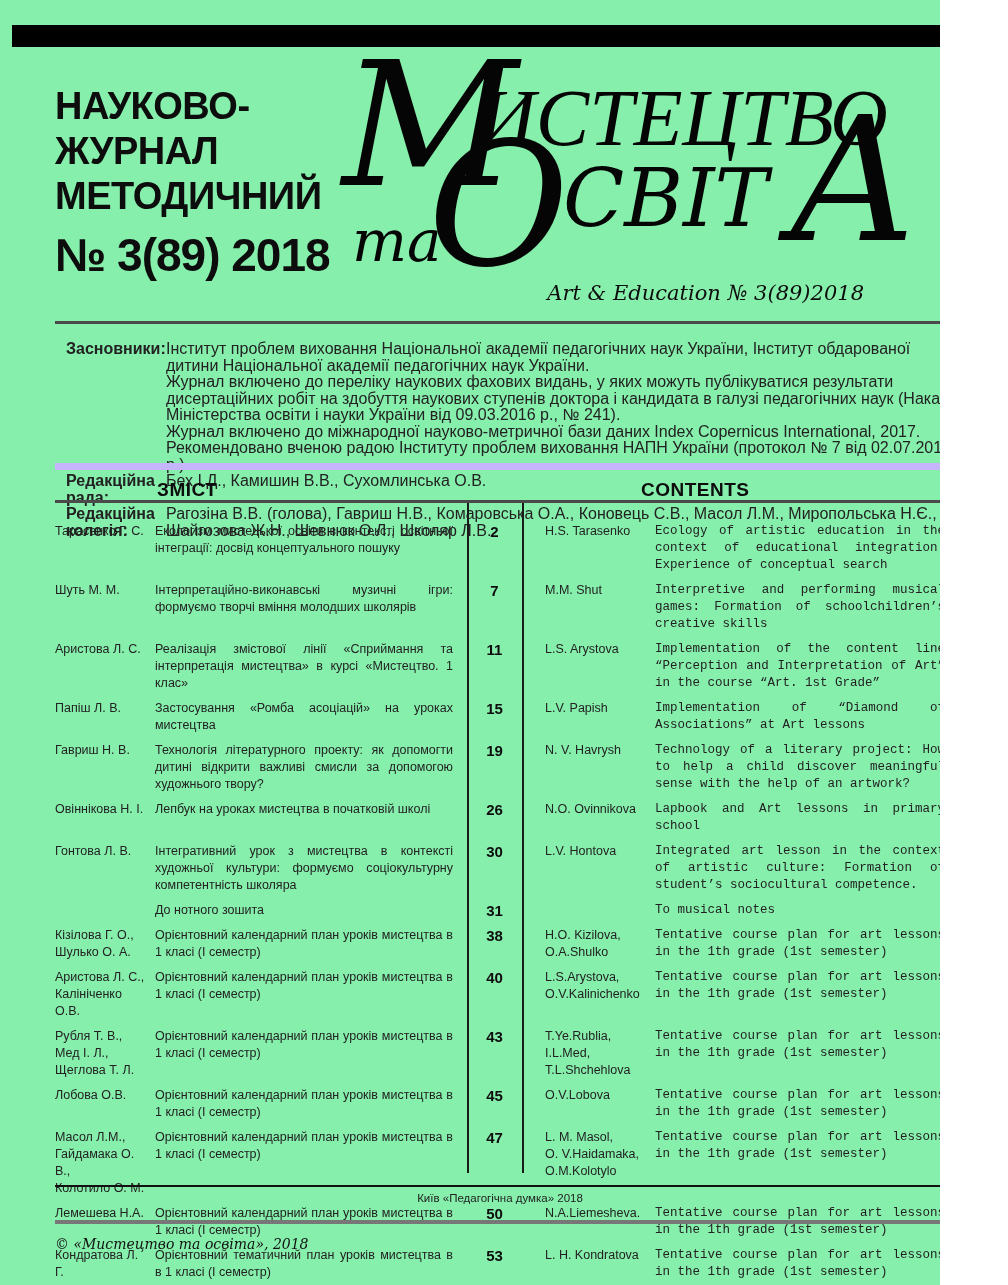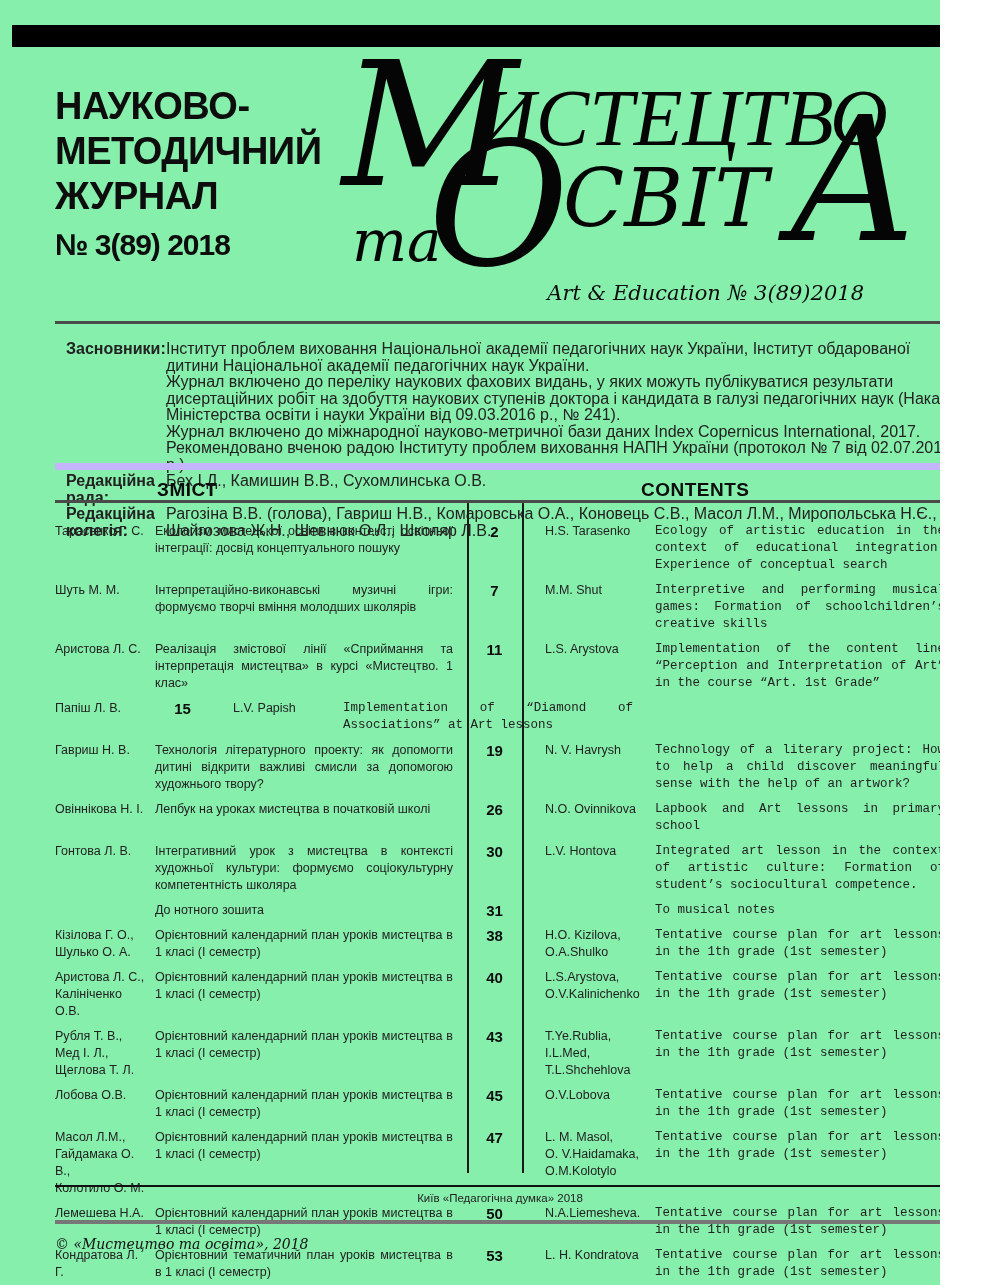--- a/index.html
+++ b/index.html
@@ -6,21 +6,21 @@
   html,body { background:#ffffff; }
   .page {
     position:relative; width:940px; height:1285px; background:#86efac;
     font-family:"Liberation Sans", sans-serif; color:#1a1a1a; overflow:hidden;
   }
   .top-bar { position:absolute; left:12px; top:25px; width:981px; height:22px; background:#000; }
 
   
   .kicker { position:absolute; left:55px; top:84px; font-weight:bold; font-size:38px;
             line-height:45px; letter-spacing:-0.5px; color:#0d0d0d; }
-  .issue-no { position:absolute; left:55px; top:228px; font-weight:bold; font-size:30px;
+  .issue-no { position:absolute; left:55px; top:228px; font-weight:bold; font-size:46px;
               letter-spacing:-1px; color:#0d0d0d; }
 
   
   .t-piece { position:absolute; font-family:"DejaVu Serif", serif; font-style:italic;
              line-height:1; color:#050505; white-space:nowrap; }
   .t-m    { left:342px; top:40px;  font-size:172px; }
   .t-rest1{ left:478px; top:78px;  font-size:80px;font-family:Liberation Serif, serif;  }
   .t-ta   { left:352px; top:212px; font-size:58px;  }
   .t-o    { left:428px; top:120px; font-size:172px; }
   .t-mid  { left:563px; top:159px; font-size:80px;  }
@@ -65,22 +65,22 @@
 </style>
 </head>
 <body>
 
 <div class="page">
 
   <div class="top-bar"></div>
 
   <div class="kicker">
     <div>НАУКОВО-</div>
+    <div>ЖУРНАЛ</div>
     <div>МЕТОДИЧНИЙ</div>
-    <div>ЖУРНАЛ</div>
   </div>
 
   <div class="issue-no">№ 3(89) 2018</div>
 
   <div>
     <span class="t-piece t-m">М</span>
     <span class="t-piece t-rest1">ИСТЕЦТВО</span>
     <span class="t-piece t-ta">та</span>
     <span class="t-piece t-o">О</span>
     <span class="t-piece t-mid">СВІТ</span>
@@ -136,20 +136,21 @@
         </div>
         <div class="toc-row">
           <div class="c-ua-author">Аристова Л. С.</div>
           <div class="c-ua-title">Реалізація змістової лінії «Сприймання та інтерпретація мистецтва» в курсі «Мистецтво. 1 клас»</div>
           <div class="c-page">11</div>
           <div class="c-en-author">L.S. Arystova</div>
           <div class="c-en-title">Implementation of the content line “Perception and Interpretation of Art” in the course “Art. 1st Grade”</div>
         </div>
         <div class="toc-row">
           <div class="c-ua-author">Папіш Л. В.</div>
+          <div class="c-ua-title">Застосування «Ромба асоціацій» на уроках мистецтва</div>
           <div class="c-page">15</div>
           <div class="c-en-author">L.V. Papish</div>
           <div class="c-en-title">Implementation of “Diamond of Associations” at Art lessons</div>
         </div>
         <div class="toc-row">
           <div class="c-ua-author">Гавриш Н. В.</div>
           <div class="c-ua-title">Технологія літературного проекту: як допомогти дитині відкрити важливі смисли за допомогою художнього твору?</div>
           <div class="c-page">19</div>
           <div class="c-en-author">N. V. Havrysh</div>
           <div class="c-en-title">Technology of a literary project: How to help a child discover meaningful sense with the help of an artwork?</div>

